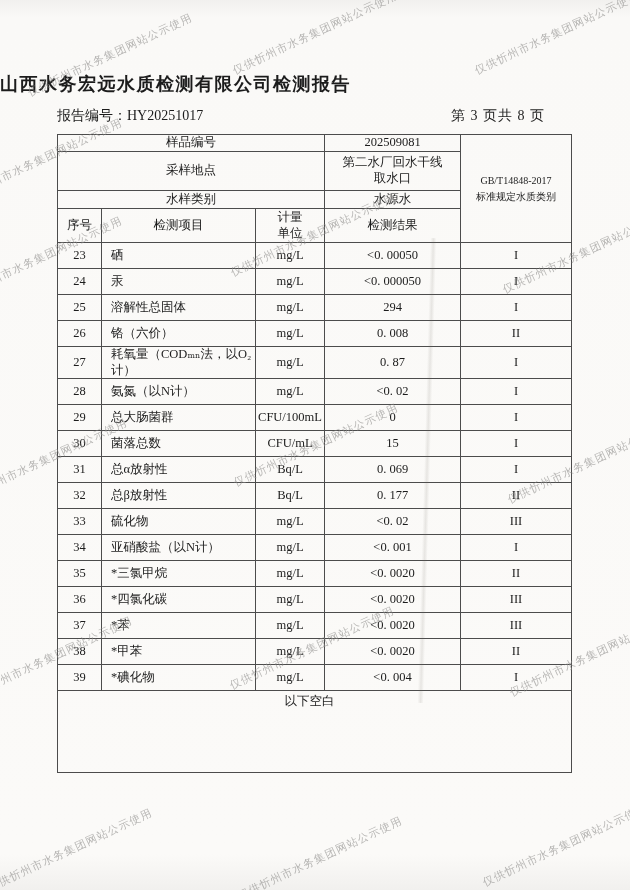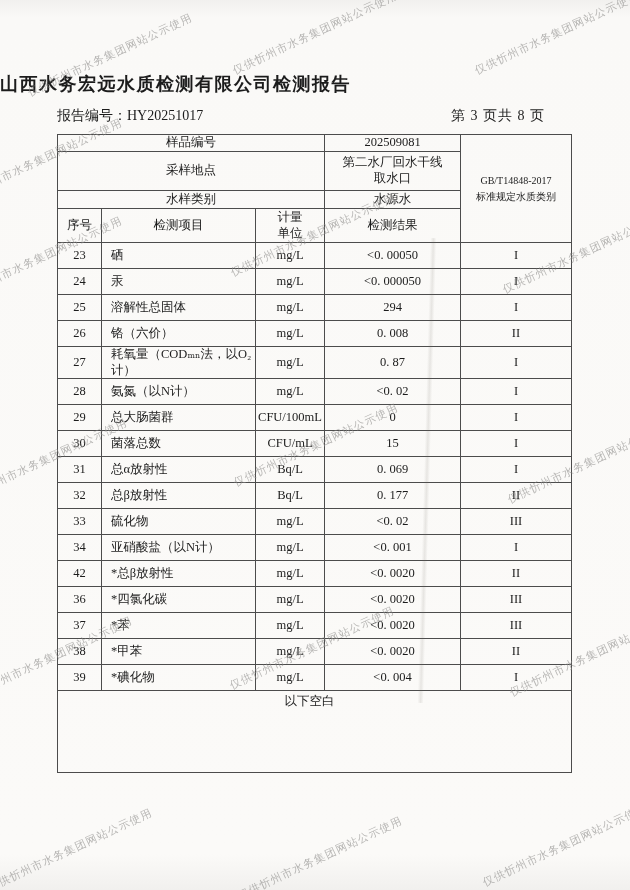--- a/index.html
+++ b/index.html
@@ -199,22 +199,22 @@
       <td class="c-class">III</td>
     </tr>
           <tr class="r-data">
       <td class="c-seq">34</td>
       <td class="c-item">亚硝酸盐（以N计）</td>
       <td class="c-unit">mg/L</td>
       <td class="c-result">&lt;0. 001</td>
       <td class="c-class">I</td>
     </tr>
           <tr class="r-data">
-      <td class="c-seq">42</td>
-      <td class="c-item">*总β放射性</td>
+      <td class="c-seq">35</td>
+      <td class="c-item">*三氯甲烷</td>
       <td class="c-unit">mg/L</td>
       <td class="c-result">&lt;0. 0020</td>
       <td class="c-class">II</td>
     </tr>
           <tr class="r-data">
       <td class="c-seq">36</td>
       <td class="c-item">*四氯化碳</td>
       <td class="c-unit">mg/L</td>
       <td class="c-result">&lt;0. 0020</td>
       <td class="c-class">III</td>

